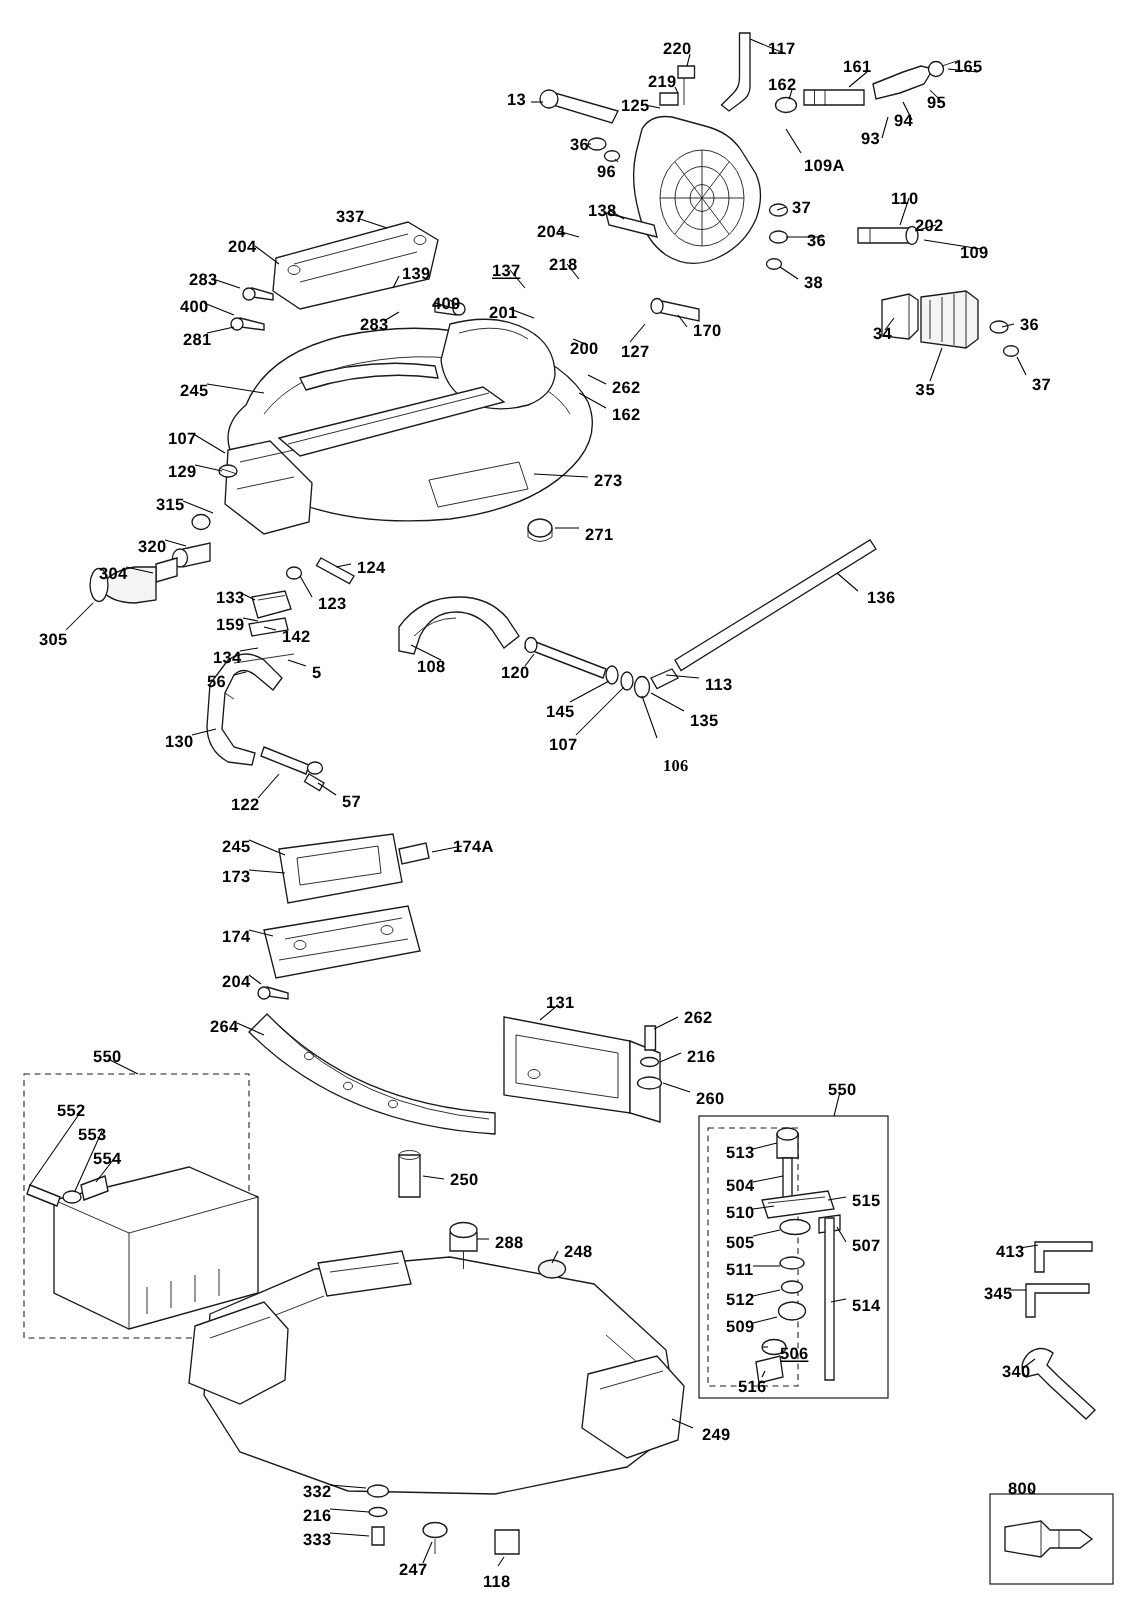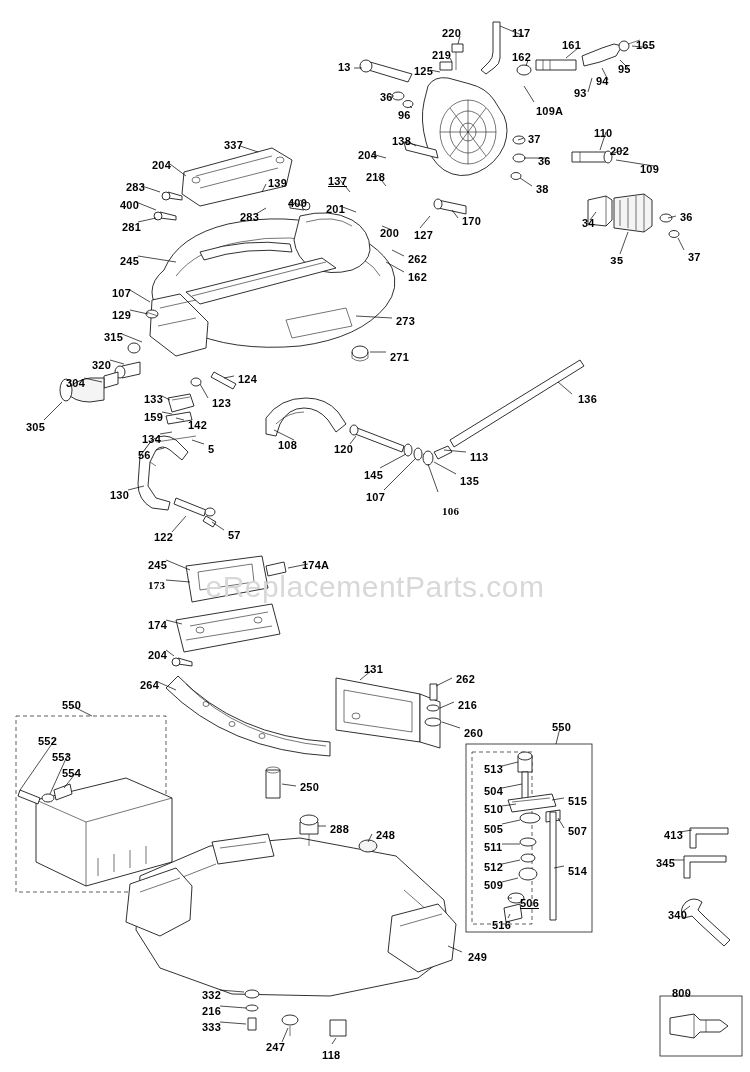--- a/index.html
+++ b/index.html
@@ -439,21 +439,20 @@
       <path class="leader" d="M462 952 L448 946"></path>
       <path class="leader" d="M220 990 L244 992"></path>
       <path class="leader" d="M220 1006 L246 1008"></path>
       <path class="leader" d="M220 1022 L246 1024"></path>
       <path class="leader" d="M282 1042 L288 1028"></path>
       <path class="leader" d="M332 1044 L336 1038"></path>
       <path class="leader" d="M686 992 L690 996"></path>
     </g>
   </svg>
 
-  <div class="watermark">eReplacementParts.com</div>
 
   <div id="callouts">
       <div class="callout" style="left: 442px; top: 28px;">220</div>
       <div class="callout" style="left: 512px; top: 28px;">117</div>
       <div class="callout" style="left: 562px; top: 40px;">161</div>
       <div class="callout" style="left: 636px; top: 40px;">165</div>
       <div class="callout" style="left: 432px; top: 50px;">219</div>
       <div class="callout" style="left: 512px; top: 52px;">162</div>
       <div class="callout" style="left: 618px; top: 64px;">95</div>
       <div class="callout" style="left: 338px; top: 62px;">13</div>
@@ -514,21 +513,21 @@
       <div class="callout" style="left: 138px; top: 450px;">56</div>
       <div class="callout" style="left: 460px; top: 476px;">135</div>
       <div class="callout" style="left: 364px; top: 470px;">145</div>
       <div class="callout" style="left: 366px; top: 492px;">107</div>
       <div class="callout" style="left: 442px; top: 506px; font-family: Liberation Serif, serif;">106</div>
       <div class="callout" style="left: 110px; top: 490px;">130</div>
       <div class="callout" style="left: 154px; top: 532px;">122</div>
       <div class="callout" style="left: 228px; top: 530px;">57</div>
       <div class="callout" style="left: 148px; top: 560px;">245</div>
       <div class="callout" style="left: 302px; top: 560px;">174A</div>
-      <div class="callout" style="left: 148px; top: 580px; font-family: Liberation Serif, serif;">173</div>
+      <div class="callout" style="left: 148px; top: 580px;">173</div>
       <div class="callout" style="left: 148px; top: 620px;">174</div>
       <div class="callout" style="left: 148px; top: 650px;">204</div>
       <div class="callout" style="left: 364px; top: 664px;">131</div>
       <div class="callout" style="left: 456px; top: 674px;">262</div>
       <div class="callout" style="left: 140px; top: 680px;">264</div>
       <div class="callout" style="left: 458px; top: 700px;">216</div>
       <div class="callout" style="left: 62px; top: 700px;">550</div>
       <div class="callout" style="left: 464px; top: 728px;">260</div>
       <div class="callout" style="left: 552px; top: 722px;">550</div>
       <div class="callout" style="left: 38px; top: 736px;">552</div>

